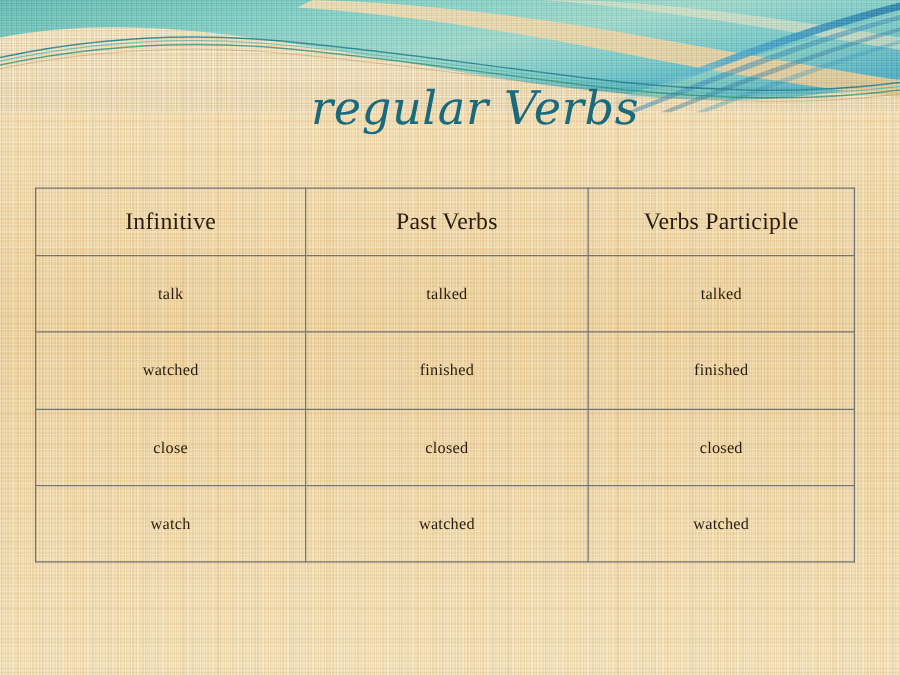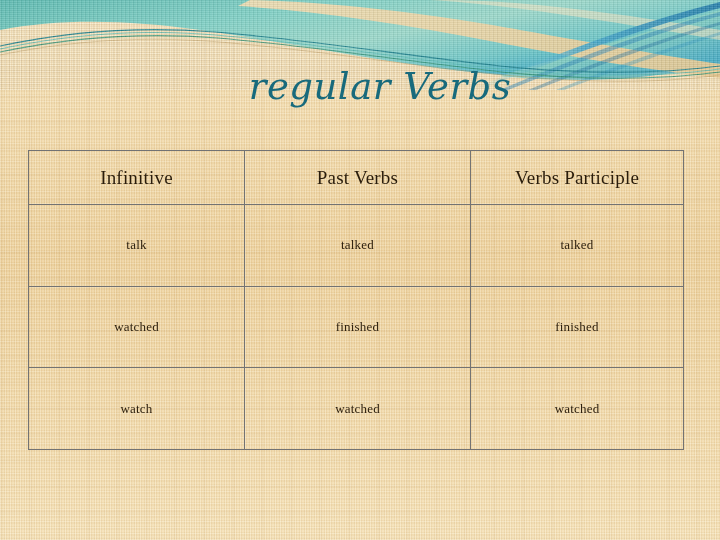--- a/index.html
+++ b/index.html
@@ -217,20 +217,25 @@
         <td>talk</td>
         <td>talked</td>
         <td>talked</td>
       </tr>
       <tr>
         <td>watched</td>
         <td>finished</td>
         <td>finished</td>
       </tr>
       <tr>
+        <td>close</td>
+        <td>closed</td>
+        <td>closed</td>
+      </tr>
+      <tr>
         <td>watch</td>
         <td>watched</td>
         <td>watched</td>
       </tr>
     </tbody>
   </table>
 
 </div>
 
 </body></html>

